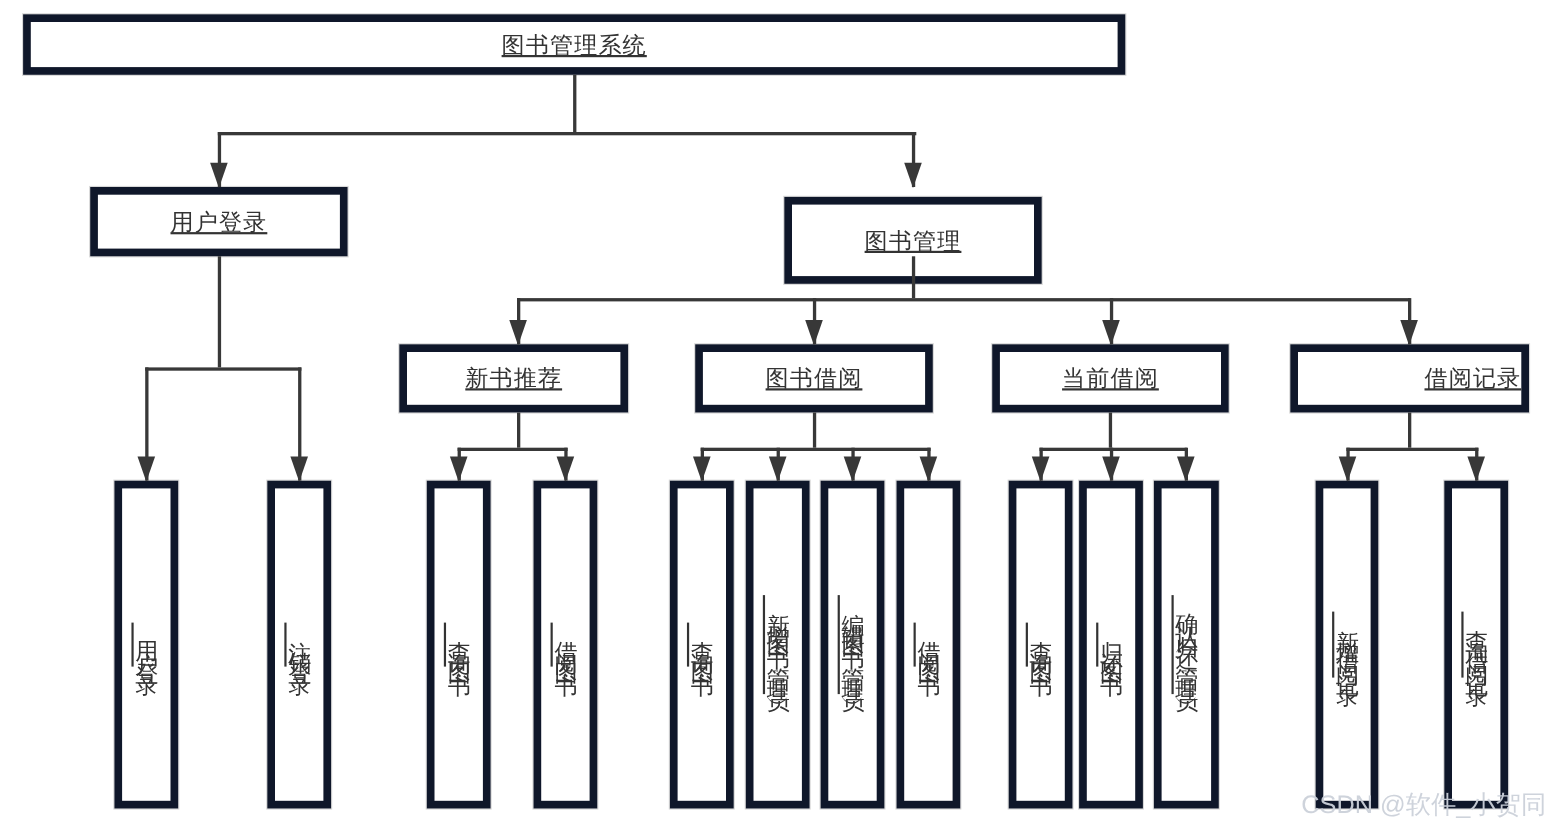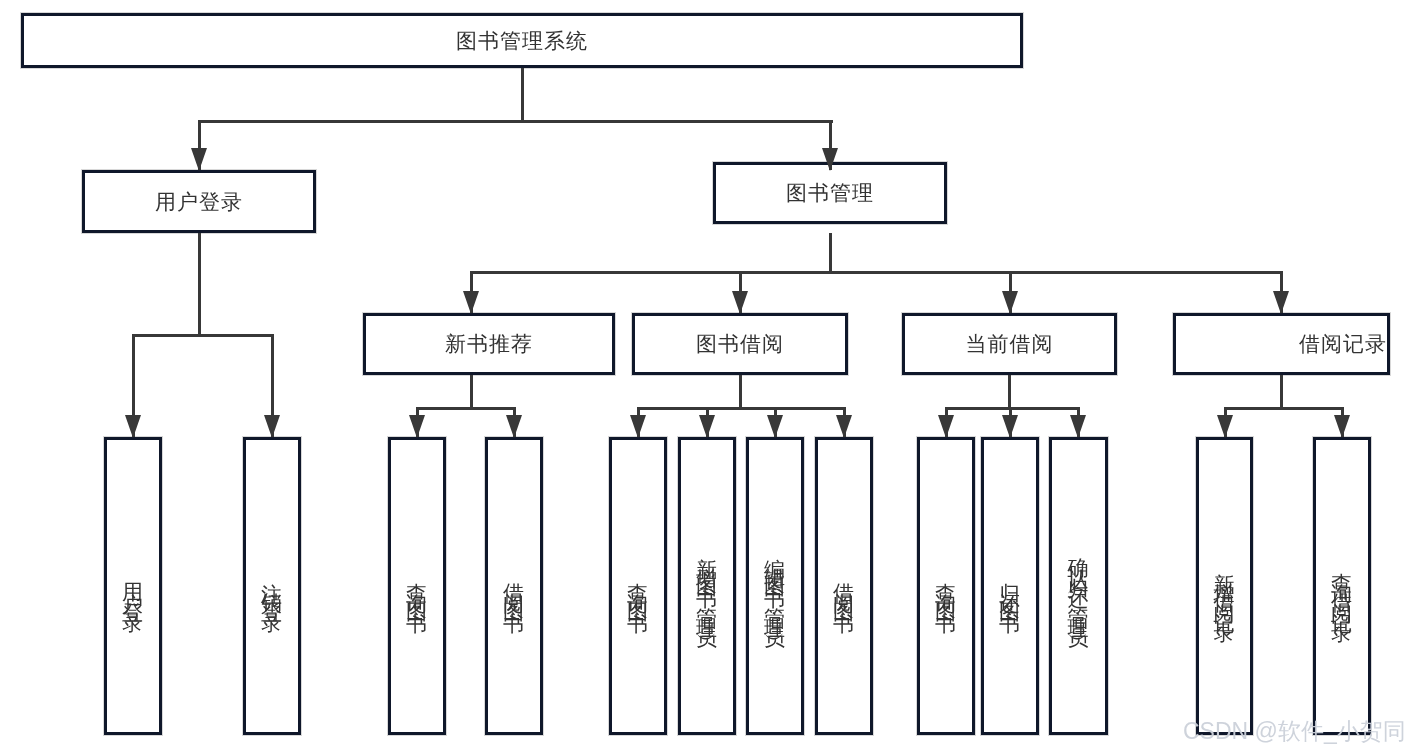--- a/index.html
+++ b/index.html
@@ -9,25 +9,26 @@
     height: 747px;
     background: #ffffff;
     overflow: hidden;
     font-family: "Liberation Sans", "DejaVu Sans", sans-serif;
     color: #333333;
   }
   .node {
     position: absolute;
     box-sizing: border-box;
     background: #ffffff;
-    border: 3px solid #0f172a;
+    border: 7px solid #0f172a;
     box-shadow: 0 0 0 1px #d8d8d8;
     display: flex;
     align-items: center;
     justify-content: center;
+    text-decoration: underline;
   }
   .node .label {
     font-size: 21px;
     letter-spacing: 1px;
     color: #333333;
     white-space: nowrap;
   }
   .node.leaf .label {
     writing-mode: vertical-rl;
     text-orientation: mixed;
@@ -72,25 +73,25 @@
 <div class="canvas">
 
   <div class="node" style="left:21px; top:13px; width:1002px; height:55px;">
     <span class="label">图书管理系统</span>
   </div>
 
   <div class="node" style="left:82px; top:170px; width:234px; height:63px;">
     <span class="label">用户登录</span>
   </div>
 
-  <div class="node" style="left:713px; top:162px; width:234px; height:62px;text-align:center;">
+  <div class="node" style="left:713px; top:179px; width:234px; height:79px;text-align:center;">
     <span class="label">图书管理</span>
   </div>
 
-  <div class="node" style="left:363px; top:313px; width:252px; height:62px;">
+  <div class="node" style="left:363px; top:313px; width:208px; height:62px;">
     <span class="label">新书推荐</span>
   </div>
 
   <div class="node" style="left:902px; top:313px; width:215px; height:62px;">
     <span class="label">当前借阅</span>
   </div>
 
   <div class="node" style="left:632px; top:313px; width:216px; height:62px;">
     <span class="label">图书借阅</span>
   </div>

